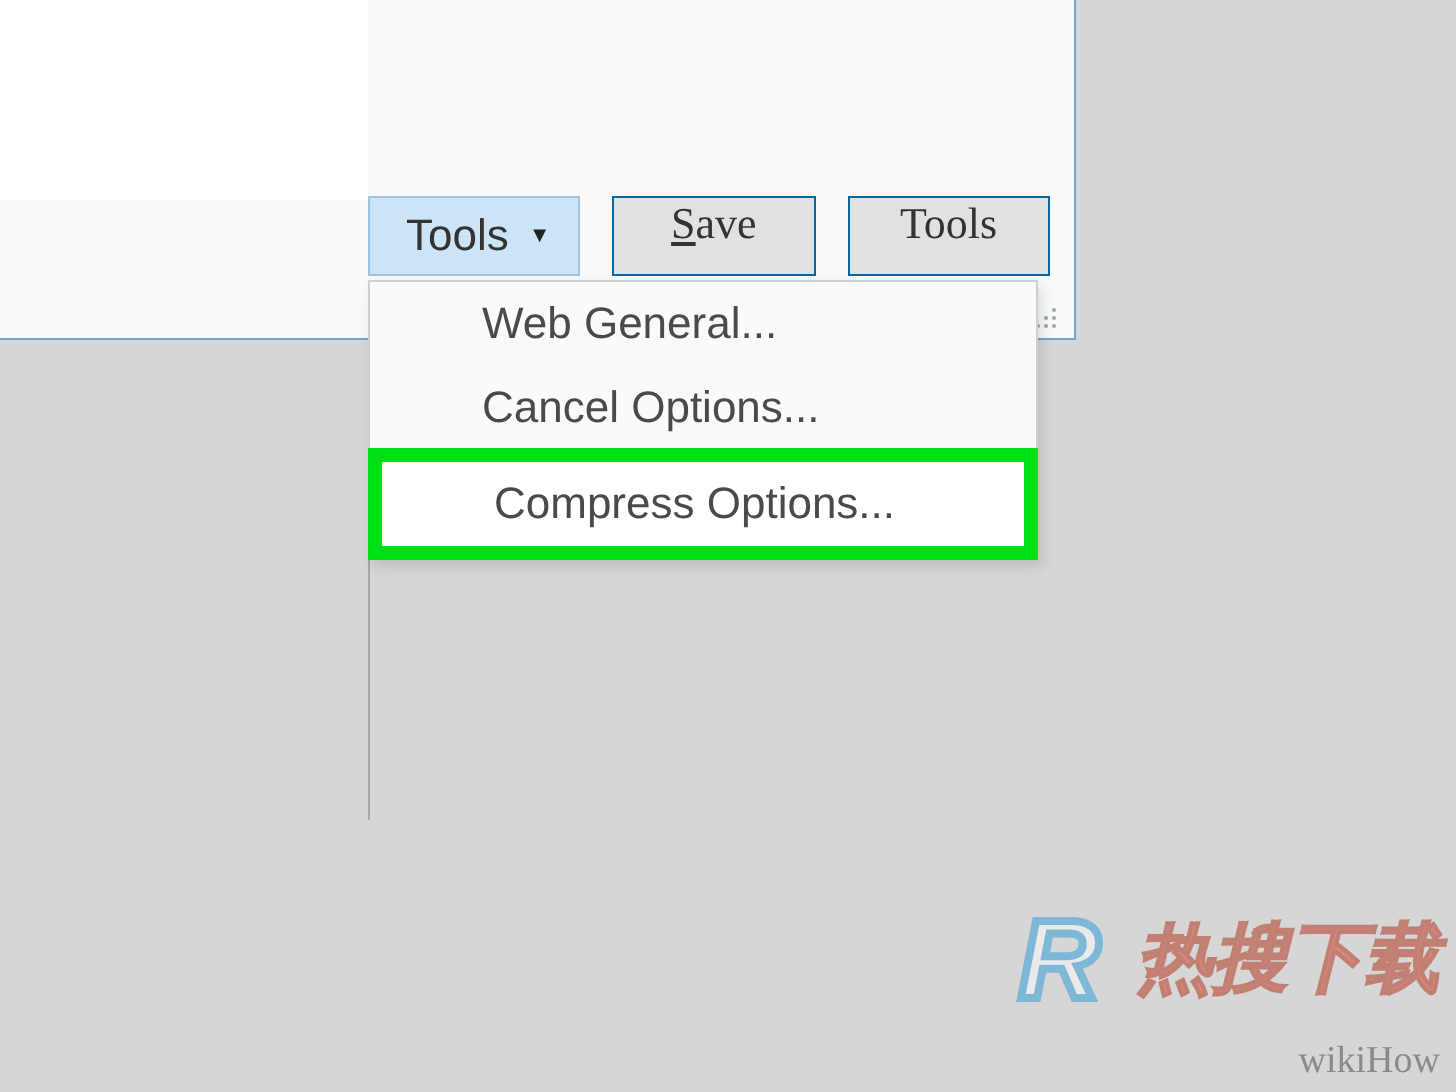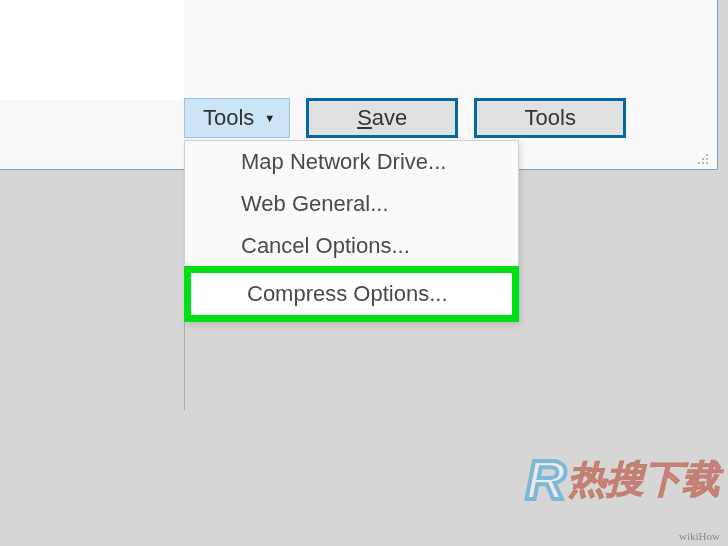--- a/index.html
+++ b/index.html
@@ -12,21 +12,21 @@
       height: 546px;
       background: #d6d6d6;
       font-family: "Segoe UI", Arial, sans-serif;
       position: relative;
       overflow: hidden;
     }
     .dialog-area {
       position: absolute;
       left: 0;
       top: 0;
-      width: 718px;
+      width: 538px;
       height: 170px;
       background: #f9f9f9;
       border: 1px solid #6aa8d8;
       border-top: none;
       border-left: none;
     }
     .panel-white {
       position: absolute;
       left: 0;
       top: 0;
@@ -53,29 +53,30 @@
       font-size: 22px;
       color: #333;
       cursor: pointer;
     }
     .tools-dropdown .arrow {
       font-size: 11px;
       color: #222;
     }
     .dlg-button {
       display: inline-flex;
-      align-items: center;
+      align-items: flex-start;
       justify-content: center;
       width: 152px;
       height: 40px;
       background: #e1e1e1;
-      border: 3px solid #0369a1;
+      border: 1px solid #0369a1;
       font-size: 22px;
       color: #333;
       cursor: pointer;
+      font-family: Liberation Serif, serif;
     }
     .dlg-button .ul {
       text-decoration: underline;
     }
     .resize-grip {
       position: absolute;
       right: 8px;
       bottom: 4px;
       width: 14px;
       height: 14px;
@@ -130,28 +131,28 @@
       -webkit-text-stroke: 4px #2b9cd8;
       letter-spacing: -2px;
     }
     .logo-text {
       font-family: Arial, sans-serif;
       font-weight: 900;
       font-style: italic;
       font-size: 38px;
       color: #e13a1e;
       -webkit-text-stroke: 1px #b02a12;
-      margin-left: 4px;
+      margin-left: 20px;
     }
     .wikihow {
       position: absolute;
       right: 8px;
       bottom: 4px;
       font-family: Georgia, serif;
-      font-size: 11px;
+      font-size: 19px;
       color: #8a8a8a;
     }
   </style>
 </head>
 <body>
 
 <div class="dialog-area">
   <div class="panel-white"></div>
   <div class="button-row">
     <div class="tools-dropdown">
@@ -173,21 +174,20 @@
       <circle cx="4" cy="12" r="1" fill="#9aa"></circle>
       <circle cx="8" cy="12" r="1" fill="#9aa"></circle>
       <circle cx="12" cy="12" r="1" fill="#9aa"></circle>
     </svg>
   </div>
 </div>
 
 <div class="vertical-divider"></div>
 
 <div class="dropdown-menu">
-  <div class="menu-item">Map Network Drive...</div>
   <div class="menu-item">Web General...</div>
   <div class="menu-item">Cancel Options...</div>
   <div class="menu-item highlight-item">Compress Options...</div>
 </div>
 
 <div class="logo-watermark">
   <span class="logo-r">R</span>
   <span class="logo-text">热搜下载</span>
 </div>
 

